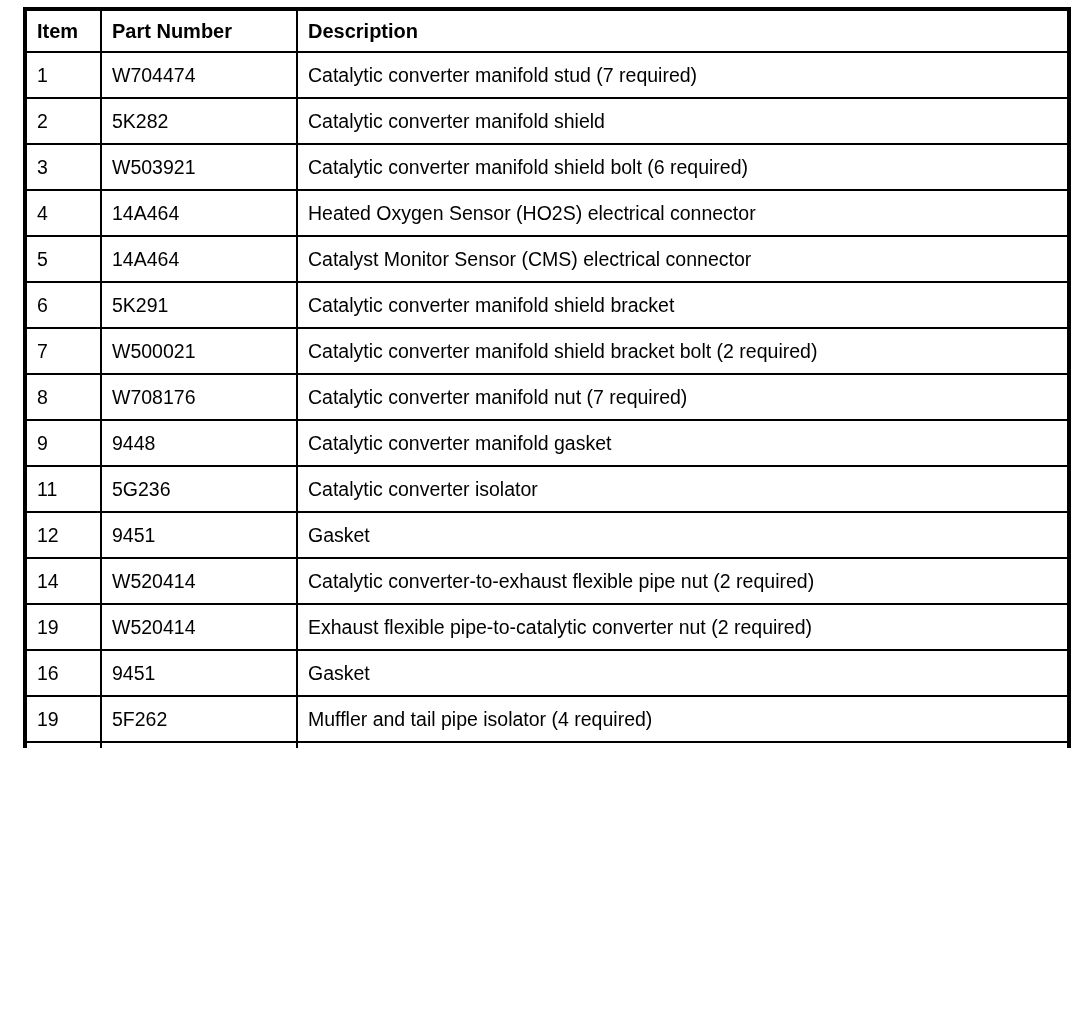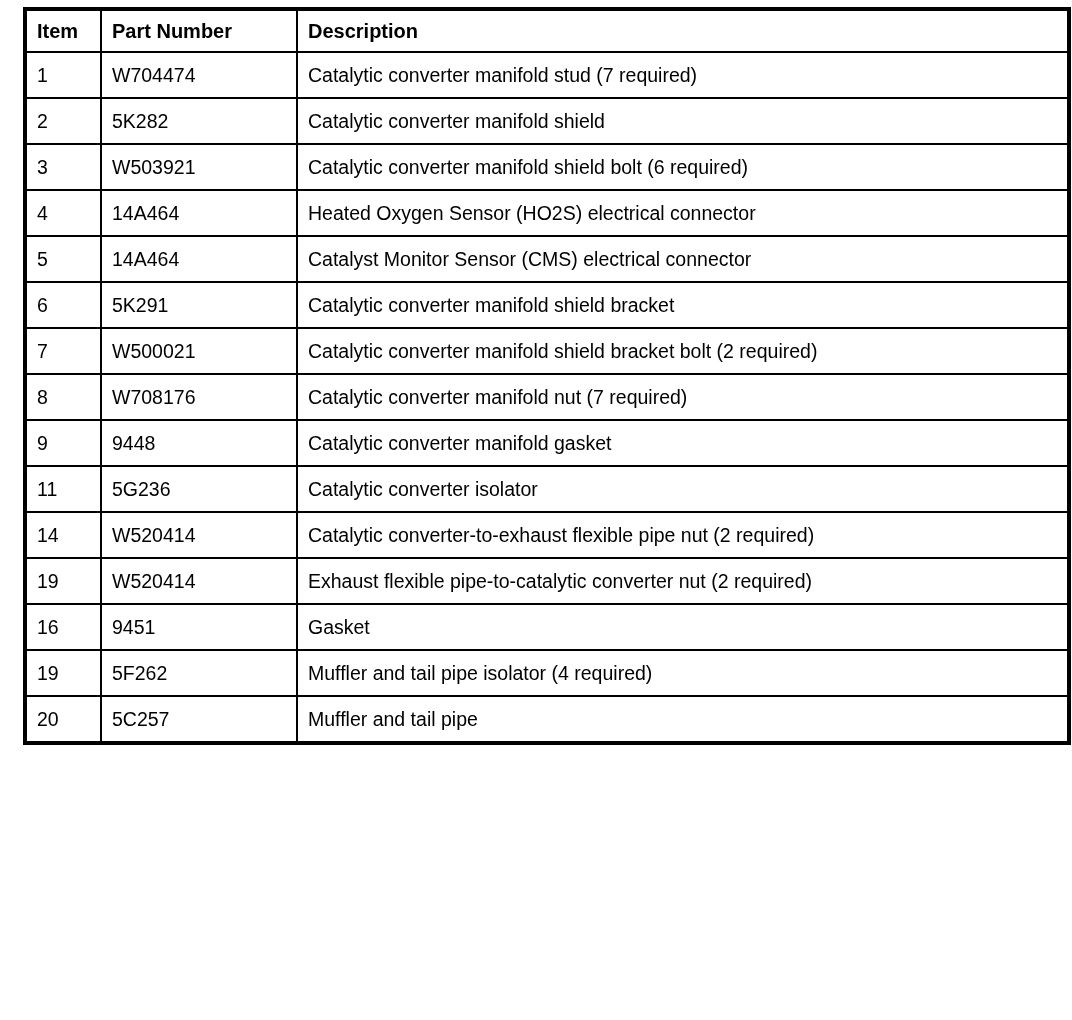--- a/index.html
+++ b/index.html
@@ -113,20 +113,25 @@
           <td>9</td>
           <td>9448</td>
           <td>Catalytic converter manifold gasket</td>
         </tr>
         <tr>
           <td>11</td>
           <td>5G236</td>
           <td>Catalytic converter isolator</td>
         </tr>
         <tr>
+          <td>12</td>
+          <td>9451</td>
+          <td>Gasket</td>
+        </tr>
+        <tr>
           <td>14</td>
           <td>W520414</td>
           <td>Catalytic converter-to-exhaust flexible pipe nut (2 required)</td>
         </tr>
         <tr>
           <td>19</td>
           <td>W520414</td>
           <td>Exhaust flexible pipe-to-catalytic converter nut (2 required)</td>
         </tr>
         <tr>

